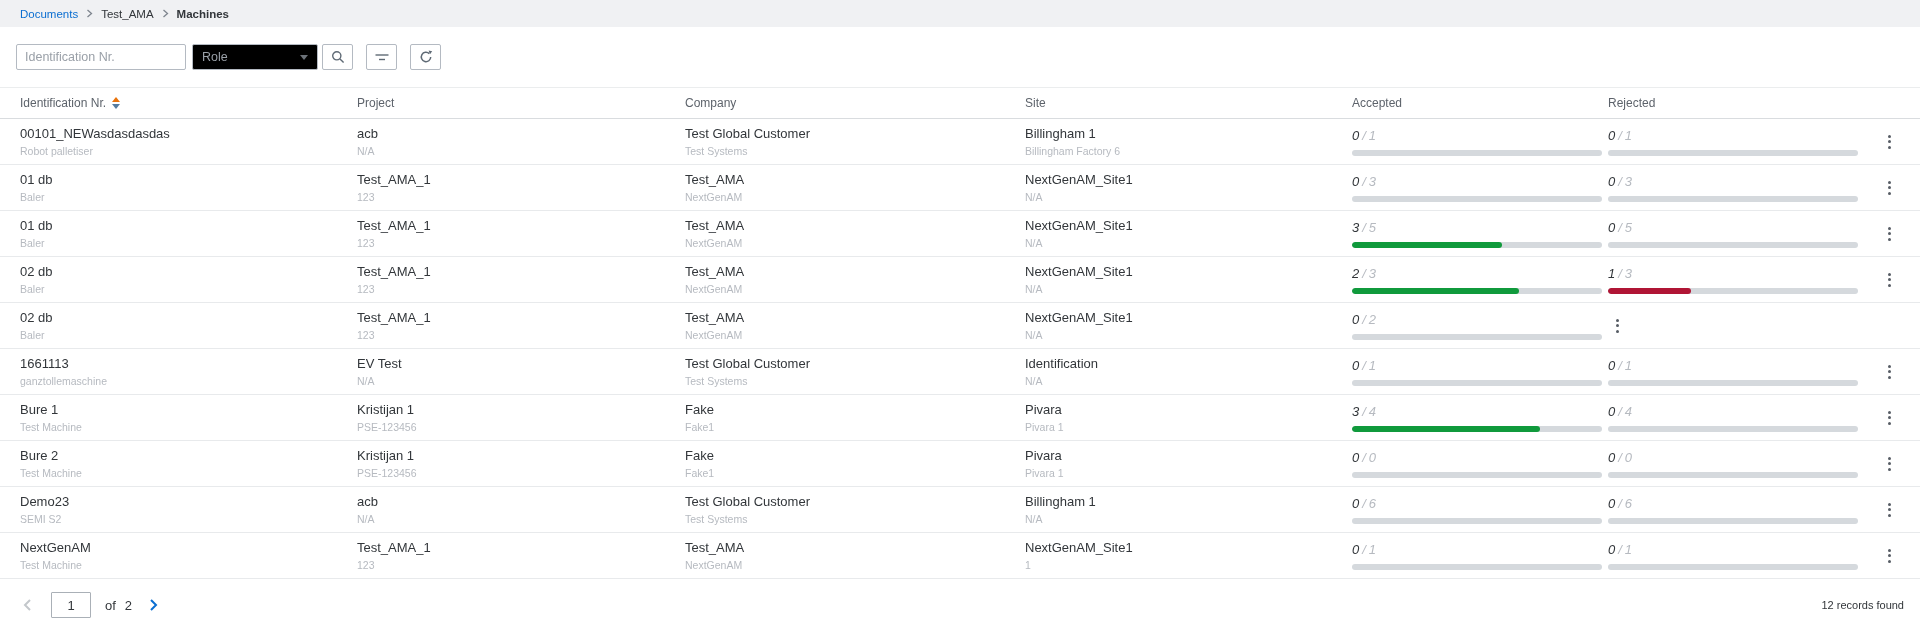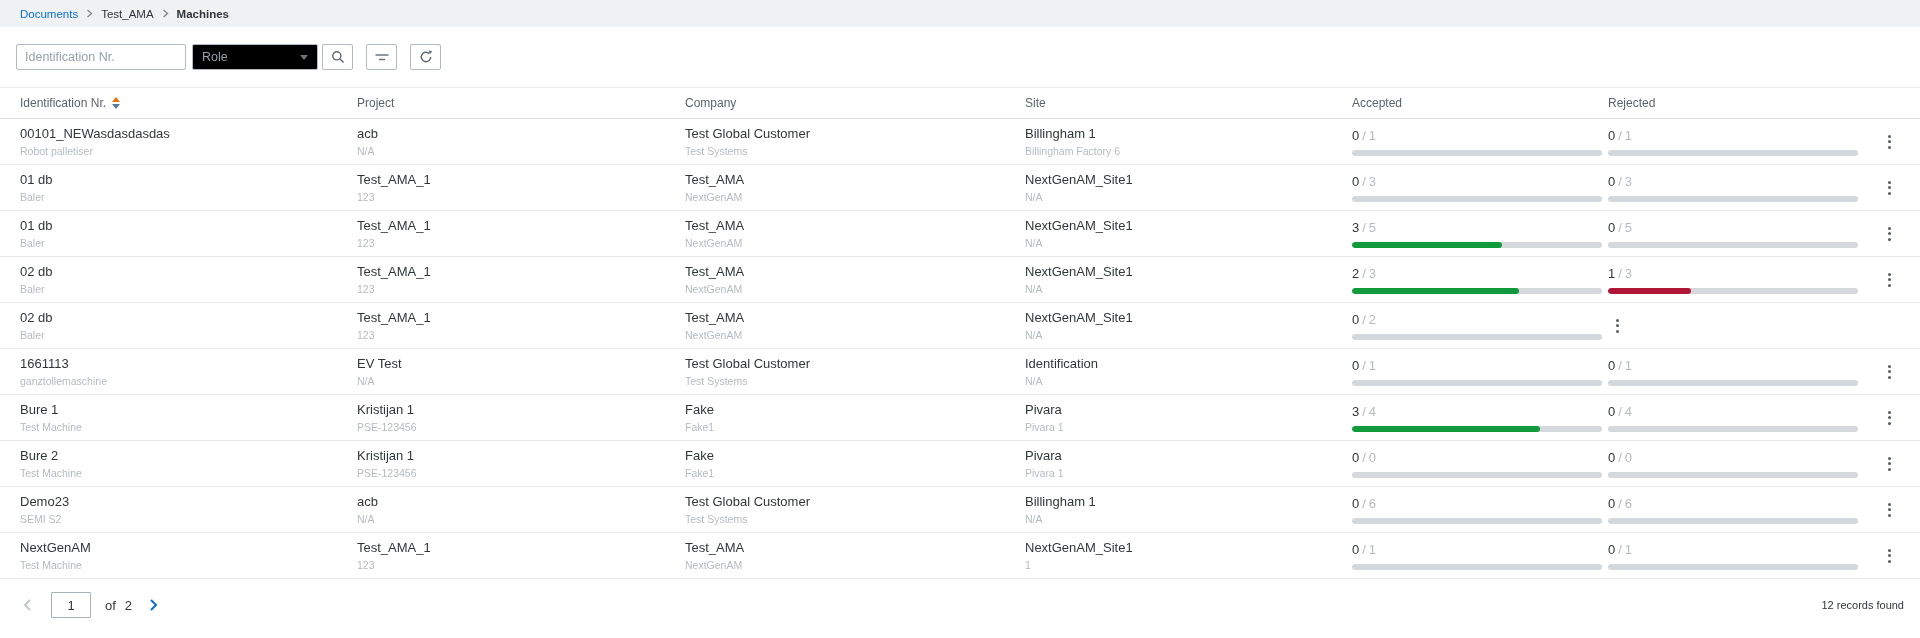--- a/index.html
+++ b/index.html
@@ -91,21 +91,21 @@
   }
   .trow {
     height: 46px;
     align-items: center;
     border-bottom: 1px solid #e8eaec;
     cursor: pointer;
     background: #fff;
   }
   .cell .main { font-size: 13px; line-height: 15px; color: #32363a; }
   .cell .sub  { font-size: 10.5px; line-height: 12px; color: #b6bac0; margin-top: 4px; }
-  .pcell .nums { font-size: 13px; line-height: 15px; color: #32363a; }
+  .pcell .nums { font-size: 13px; line-height: 15px; color: #32363a; font-style: italic; }
   .pcell .vsep, .pcell .tot { color: #b6bac0; }
   .pcell .vsep { margin: 0 3px; }
   .bar {
     width: 250px; height: 6px;
     background: #d5d9dd; border-radius: 3px;
     margin-top: 7px; overflow: hidden;
   }
   .fill { height: 100%; border-radius: 3px; width: 0; }
   .fill.green { background: var(--accepted-fill, #109a3c); }
   .fill.red   { background: var(--rejected-fill, #b01535); }

